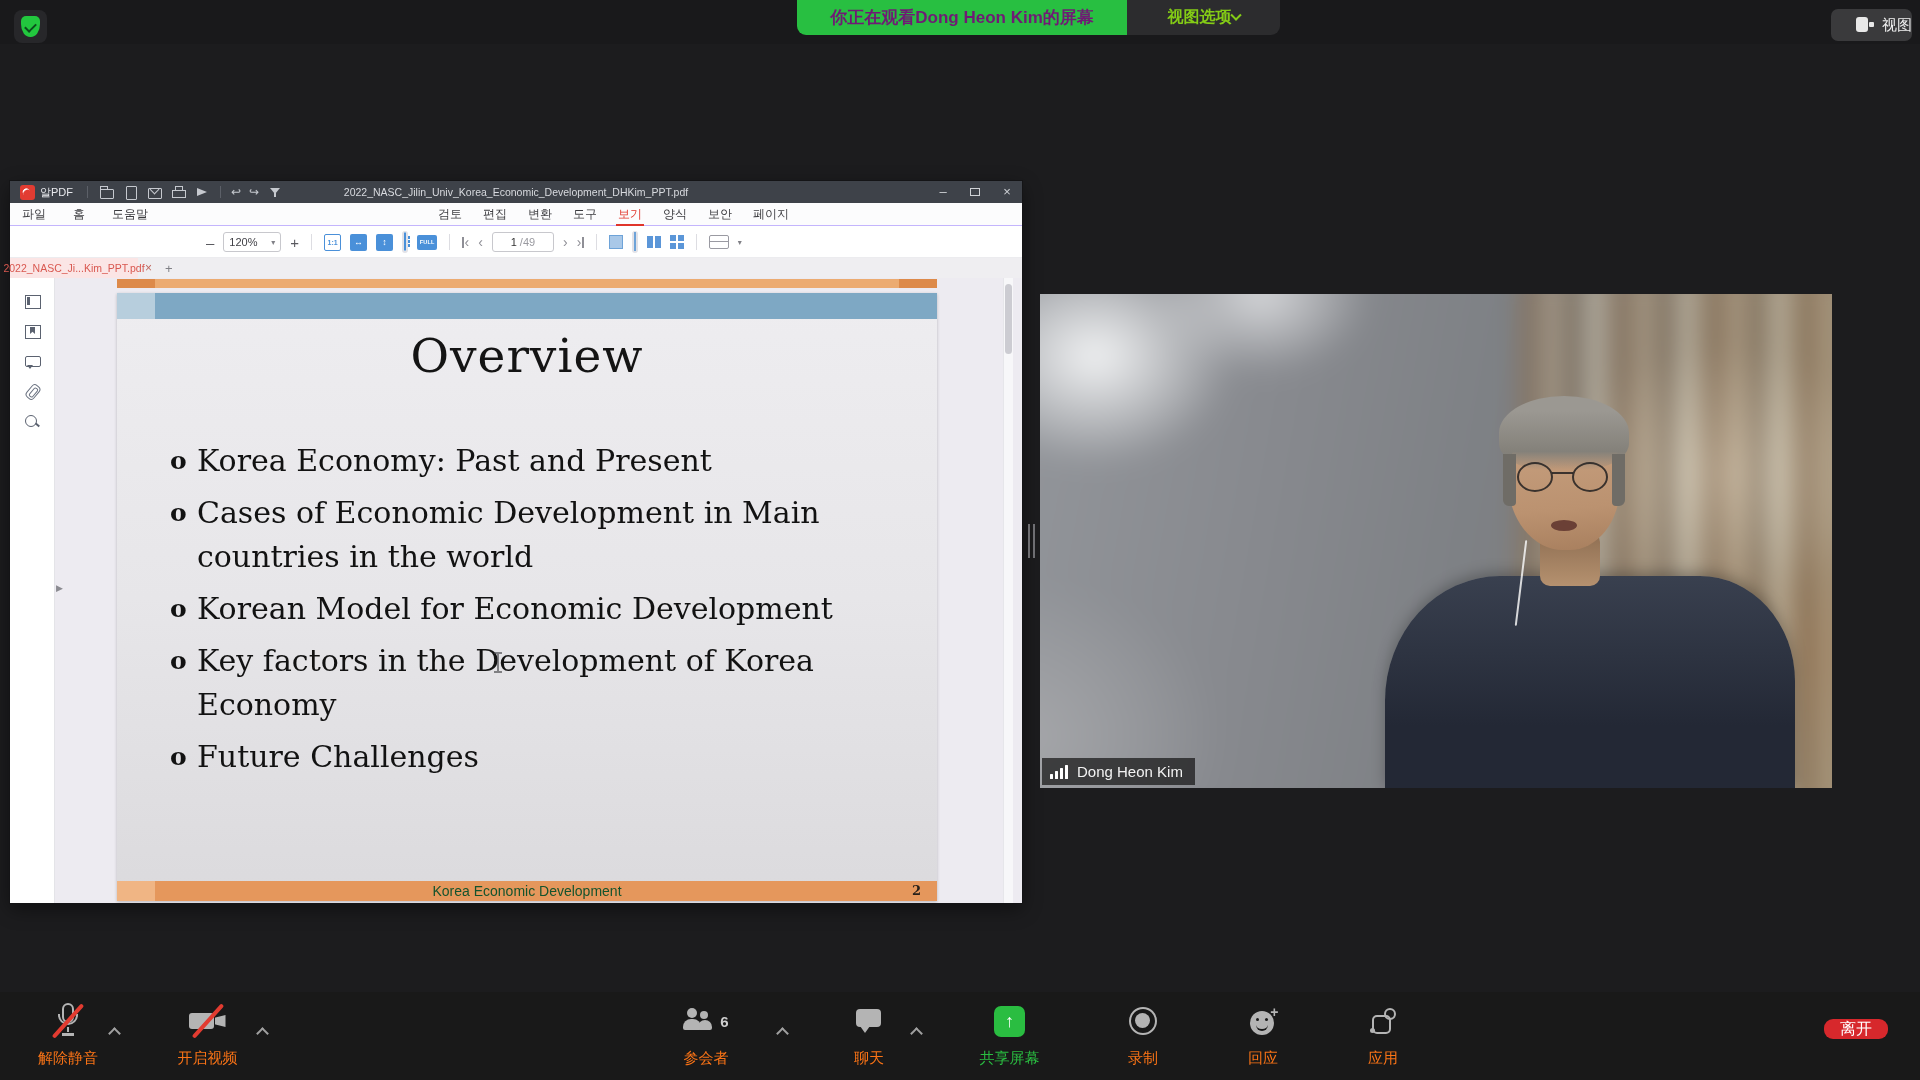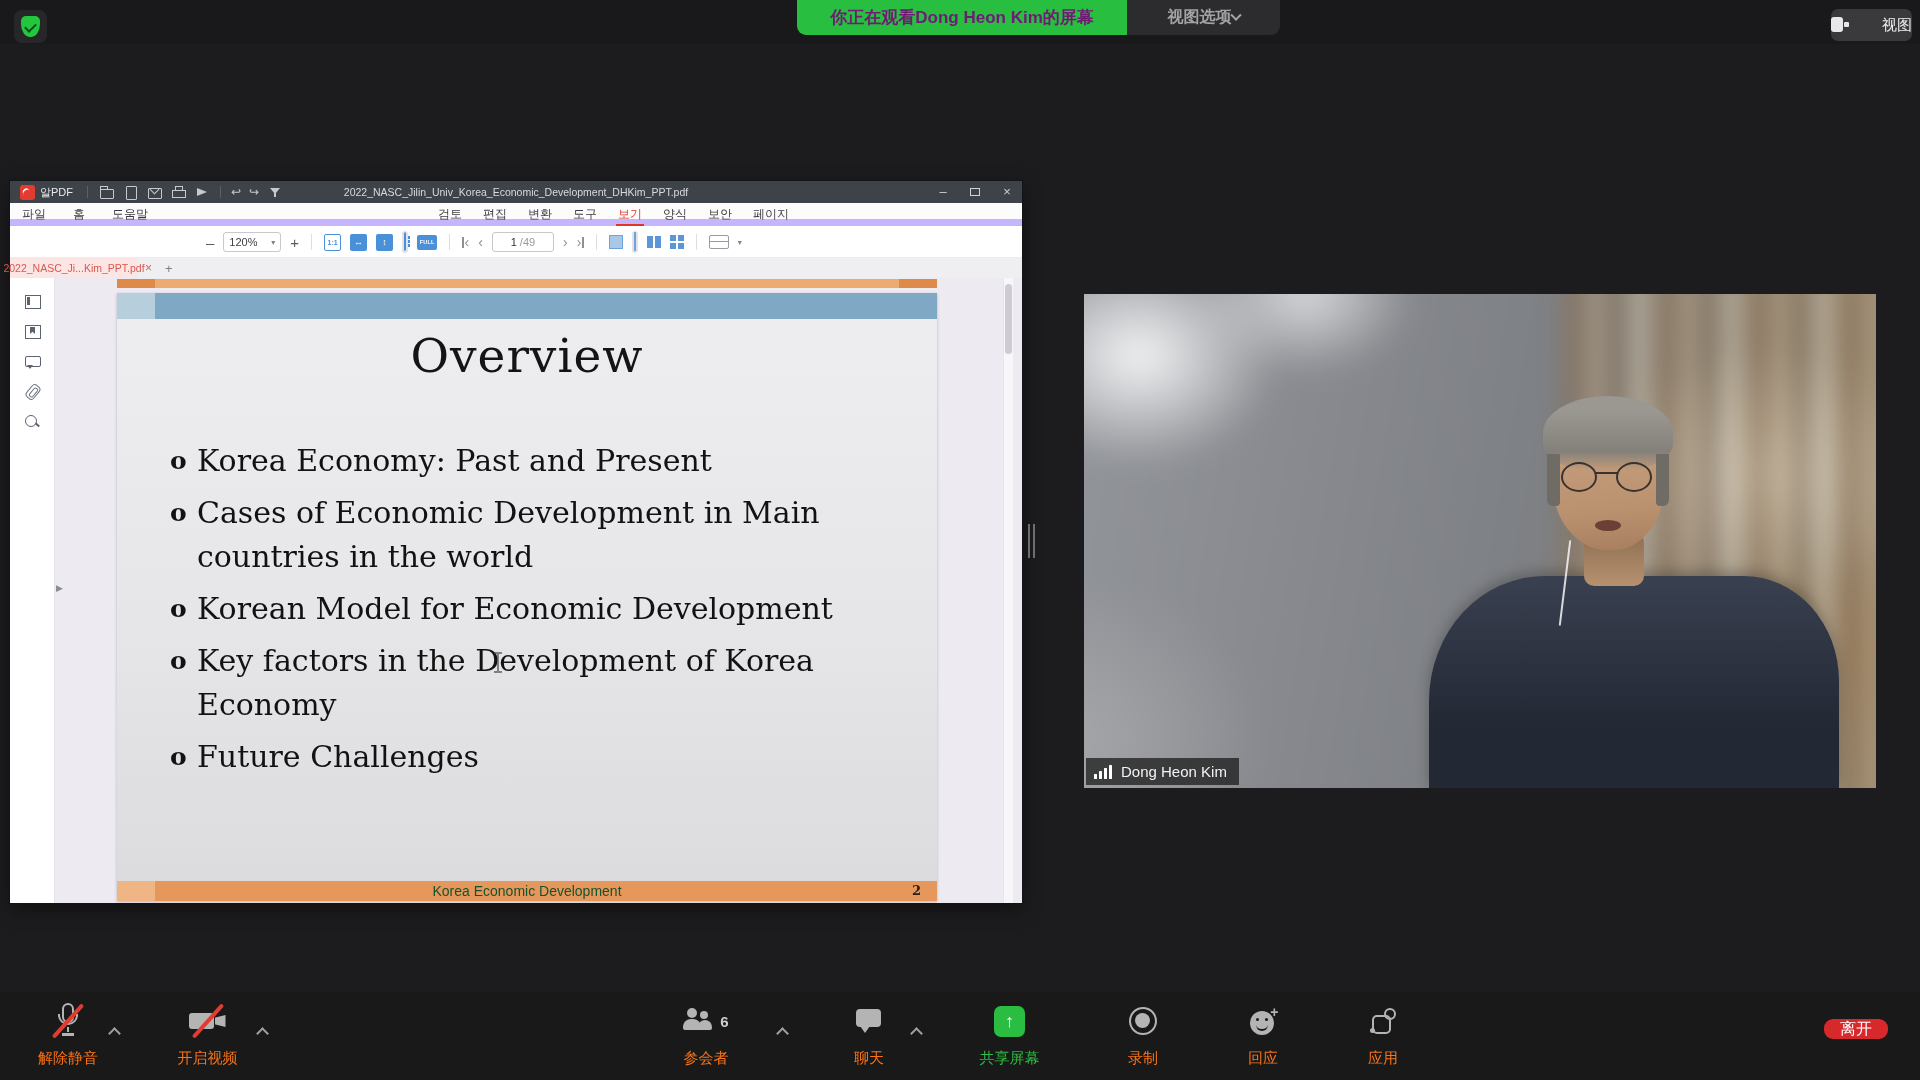--- a/index.html
+++ b/index.html
@@ -6,23 +6,23 @@
   html,body { width:1920px; height:1080px; overflow:hidden; background:#1c1c1e;
     font-family:"Liberation Sans", sans-serif; }
   .stage { position:relative; width:1920px; height:1080px; background:#1c1c1e; }
 
   
   .top-strip { position:absolute; top:0; left:0; width:1920px; height:44px; background:#19191b; }
   .shield-btn { position:absolute; left:14px; top:10px; width:33px; height:33px; background:#27272a; border-radius:8px; display:flex; align-items:center; justify-content:center; }
   .shield { width:19px; height:21px; background:#22c73e; border-radius:5px 5px 48% 48%/5px 5px 62% 62%; position:relative; }
   .shield::before { content:""; position:absolute; left:4px; top:7px; width:9px; height:5px; border-left:2.6px solid #0c4d1d; border-bottom:2.6px solid #0c4d1d; transform:rotate(-45deg); }
   .share-banner { position:absolute; left:797px; top:0; width:330px; height:35px; background:#28bf41; border-radius:0 0 0 9px; color:#701a75; font-size:17px; font-weight:bold; display:flex; align-items:center; justify-content:center; }
-  .view-options { position:absolute; left:1127px; top:0; width:153px; height:35px; background:#2c2c2e; border-radius:0 0 9px 0; color:#a3a3a3; font-size:16px; font-weight:bold; display:flex; align-items:center; justify-content:center; cursor:default; }
+  .view-options { position:absolute; left:1127px; top:0; width:153px; height:35px; background:#2c2c2e; border-radius:0 0 9px 0; color:#84cc16; font-size:16px; font-weight:bold; display:flex; align-items:center; justify-content:center; cursor:default; }
   .chev-down { display:inline-block; width:8px; height:8px; border-right:2px solid currentColor; border-bottom:2px solid currentColor; transform:rotate(45deg) translate(-2px,-2px); }
-  .view-btn { position:absolute; right:8px; top:9px; width:81px; height:32px; background:#3a3a3c; border-radius:7px; color:#f0f0f0; font-size:15px; display:flex; align-items:center; justify-content:space-between; gap:8px; }
+  .view-btn { position:absolute; right:8px; top:9px; width:81px; height:32px; background:#3a3a3c; border-radius:7px; color:#f0f0f0; font-size:15px; display:flex; align-items:center; justify-content:flex-end; gap:8px; }
   .view-btn-ic { position:relative; width:18px; height:16px; }
   .view-btn-ic::before { content:""; position:absolute; left:0; top:0; width:12px; height:15px; background:#e8e8e8; border-radius:3px; }
   .view-btn-ic::after { content:""; position:absolute; right:0; top:5px; width:5px; height:5px; background:#e8e8e8; border-radius:1px; }
 
   
   .pdf-window { position:absolute; left:10px; top:181px; width:1012px; height:722px; background:#ffffff; box-shadow:0 0 0 1px #141416, 0 6px 18px rgba(0,0,0,.45); }
   .pdf-titlebar { position:absolute; top:0; left:0; right:0; height:22px; background:#3e4249; display:flex; align-items:center; padding:0 10px; color:#c6c9cf; }
   .alpdf-logo { width:15px; height:15px; background:#e23c32; border-radius:3px; position:relative; margin-right:5px; flex:none; }
   .alpdf-logo::before { content:""; position:absolute; left:3px; top:3px; width:8px; height:8px; border-radius:50%; border-top:2.2px solid #fff; transform:rotate(-35deg); }
   .alpdf-name { font-size:11px; color:#e9eaee; margin-right:8px; }
@@ -37,21 +37,21 @@
   .ic-print::after { content:""; position:absolute; left:5px; top:2px; width:6px; height:3px; border:1.3px solid #c6c9cf; border-bottom:none; }
   .ic-send::before { content:""; position:absolute; left:3px; top:4px; width:0; height:0; border-left:10px solid #c6c9cf; border-top:4.5px solid transparent; border-bottom:4.5px solid transparent; }
   .glyph-ic { font-size:12px; color:#c6c9cf; margin:0 4px; line-height:16px; }
   .ic-funnel::before { content:""; position:absolute; left:3px; top:4px; width:0; height:0; border-left:5px solid transparent; border-right:5px solid transparent; border-top:6px solid #c6c9cf; }
   .ic-funnel::after { content:""; position:absolute; left:7px; top:9px; width:2px; height:4px; background:#c6c9cf; }
   .pdf-title { position:absolute; left:0; right:0; text-align:center; font-size:10.5px; color:#d8dadf; pointer-events:none; }
   .win-ctrls { position:absolute; right:8px; top:0; height:22px; display:flex; align-items:center; gap:20px; color:#cfd2d6; }
   .win-ctrls .wc { font-size:13px; line-height:22px; width:14px; text-align:center; }
   .wc-max { width:10px; height:8px; border:1.3px solid #cfd2d6; }
 
-  .pdf-menubar { position:absolute; top:22px; left:0; right:0; height:23px; background:#fcfcfd; border-bottom:7px solid #c4b5fd; font-size:12px; color:#3c3c40; }
+  .pdf-menubar { position:absolute; top:22px; left:0; right:0; height:23px; background:#fcfcfd; border-bottom:1px solid #c4b5fd; font-size:12px; color:#3c3c40; }
   .menus-left { position:absolute; left:12px; top:0; height:23px; display:flex; align-items:center; gap:27px; }
   .menus-right { position:absolute; left:428px; top:0; height:23px; display:flex; align-items:center; gap:21px; }
   .menu-item { position:relative; height:23px; line-height:23px; }
   .menu-item.active { color:#e0352b; }
   .menu-item.active::after { content:""; position:absolute; left:-2px; right:-2px; bottom:0; height:2px; background:#e0352b; }
 
   .pdf-toolbar { position:absolute; top:46px; left:0; right:0; height:31px; background:#ffffff; border-bottom:1px solid #ececef; display:flex; align-items:center; padding-left:196px; gap:9px; }
   .t-sep { width:1px; height:16px; background:#dddde2; margin:0 3px; flex:none; }
   .t-glyph { font-size:15px; color:#5a5a60; }
   .zoom-box { width:58px; height:20px; border:1px solid #c8c8cd; border-radius:3px; display:flex; align-items:center; justify-content:space-between; padding:0 5px; font-size:11px; color:#3f3f45; }
@@ -118,21 +118,21 @@
   .ibeam { position:absolute; left:442px; top:376px; width:2px; height:17px; background:#4a4a4e; opacity:.65; }
   .ibeam::before,.ibeam::after { content:""; position:absolute; left:-3px; width:8px; height:2px; background:#4a4a4e; }
   .ibeam::before { top:-2px; } .ibeam::after { bottom:-2px; }
 
   
   .divider-handle { position:absolute; left:1028px; top:524px; width:8px; height:34px; }
   .divider-handle::before,.divider-handle::after { content:""; position:absolute; top:0; width:2px; height:34px; background:#6e6e72; }
   .divider-handle::before { left:0; } .divider-handle::after { left:5px; }
 
   
-  .video-panel { position:absolute; left:1084px; top:294px; width:792px; height:494px; background:#6d28d9; overflow:hidden; }
+  .video-panel { position:absolute; left:1040px; top:294px; width:792px; height:494px; background:#6d28d9; overflow:hidden; }
   .video-bg { position:absolute; inset:-20px; filter:blur(13px); transform:scale(1.05);
     background:
       radial-gradient(190px 150px at 11% 17%, rgba(248,249,250,.95), rgba(248,249,250,0) 70%),
       radial-gradient(150px 110px at 30% 6%, rgba(235,236,238,.8), rgba(235,236,238,0) 70%),
       radial-gradient(220px 170px at 83% 38%, rgba(232,224,208,.85), rgba(232,224,208,0) 72%),
       radial-gradient(200px 160px at 93% 70%, rgba(150,120,88,.8), rgba(150,120,88,0) 75%),
       radial-gradient(170px 140px at 70% 80%, rgba(120,96,70,.7), rgba(120,96,70,0) 75%),
       radial-gradient(260px 200px at 2% 85%, rgba(168,169,172,.9), rgba(168,169,172,0) 75%),
       linear-gradient(100deg,#94979c 0%, #87898e 32%, #7d8084 55%, #8d8374 76%, #97896f 100%);
   }

